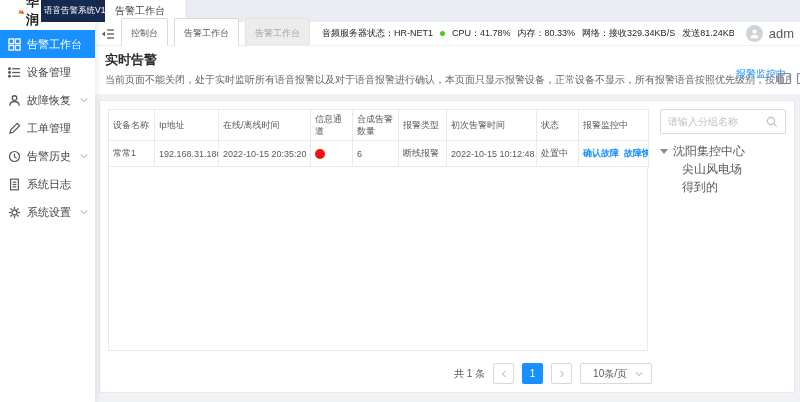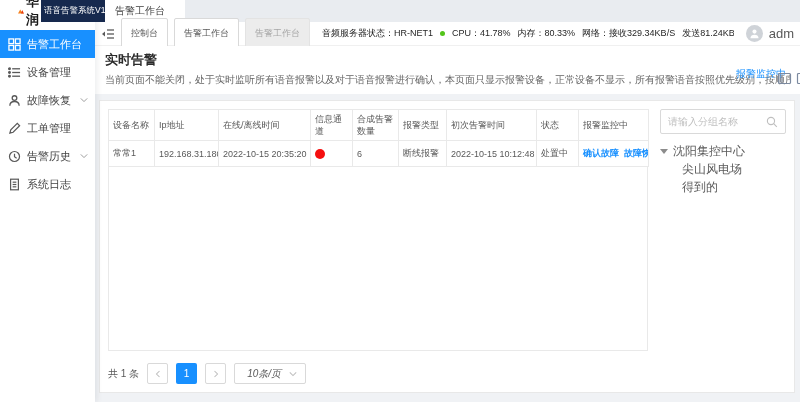--- a/index.html
+++ b/index.html
@@ -48,24 +48,24 @@
   .card { flex:1; margin:0 5px 9px 4px; background:#fff; border:1px solid #e8e8e8; padding:8px; display:flex; overflow:hidden; }
   .table-zone { width:544px; flex:0 0 auto; display:flex; flex-direction:column; }
   table { border-collapse:collapse; table-layout:fixed; width:540px; }
   th, td { border:1px solid #e9e9e9; padding:3px 4px; font-size:9px; font-weight:400; color:#595959; text-align:left; white-space:nowrap; overflow:hidden; }
   th { height:17px; white-space:normal; line-height:12px; }
   td { height:26px; }
   .dot-red { width:10px; height:10px; border-radius:50%; background:#f50f0f; display:inline-block; vertical-align:middle; }
   .cell-links { color:#1890ff; }
   .cell-links a { color:#1890ff; text-decoration:none; margin-right:5px; font-weight:700; cursor:pointer; }
   .empty-body { width:540px; height:188px; border:0 solid #e9e9e9; border-width:0 1px 1px 1px; }
-  .pager { display:flex; align-items:center; gap:8px; margin-top:12px; font-size:10px; color:#595959; }
+  .pager { display:flex; align-items:center; gap:8px; margin-top:12px; font-size:10px; color:#595959;justify-content:flex-end; }
   .pg-btn { width:21px; height:21px; border:1px solid #d9d9d9; border-radius:2px; background:#fff; display:flex; align-items:center; justify-content:center; color:#bdbdbd; cursor:pointer; }
   .pg-current { width:21px; height:21px; border-radius:2px; background:#1890ff; color:#fff; display:flex; align-items:center; justify-content:center; font-size:10px; cursor:pointer; }
-  .pg-size { height:21px; border:1px solid #d9d9d9; border-radius:2px; background:#fff; display:flex; align-items:center; gap:8px; padding:0 8px 0 12px; color:#595959; cursor:pointer;font-style:italic; }
+  .pg-size { height:21px; border:1px solid #d9d9d9; border-radius:2px; background:#fff; display:flex; align-items:center; gap:8px; padding:0 8px 0 12px; color:#595959; cursor:pointer; }
   .pg-size .chev { color:#bfbfbf; width:8px; height:6px; }
 
   
   .tree-zone { flex:1; margin-left:8px; min-width:0; }
   .search-box { height:25px; border:1px solid #d9d9d9; border-radius:2px; display:flex; align-items:center; padding:0 7px; background:#fff; }
   .search-box input { border:none; outline:none; flex:1; min-width:0; font-size:10px; color:#333; font-family:inherit; background:transparent; }
   .search-box input::placeholder { color:#bfbfbf; }
   .sicon { width:12px; height:12px; color:#bfbfbf; flex:0 0 auto; cursor:pointer; }
   .tree { margin-top:8px; font-size:12px; color:#595959; }
   .tree-root { display:flex; align-items:center; gap:5px; height:18px; cursor:pointer; }
@@ -160,20 +160,41 @@
           <svg viewBox="0 0 14 14" width="13" height="13" fill="none" stroke="currentColor" stroke-width="1.3">
             <rect x="2.8" y="1.3" width="8.4" height="11.4"></rect>
               <line x1="5" y1="4.5" x2="9" y2="4.5"></line>
               <line x1="5" y1="7" x2="9" y2="7"></line>
               <line x1="5" y1="9.5" x2="9" y2="9.5"></line>
           </svg>
         </span>
         <span>系统日志</span>
       </div>
 
+      <div class="menu-item">
+        <span class="mi-icon">
+          <svg viewBox="0 0 24 24" width="13" height="13" fill="none" stroke="currentColor" stroke-width="2.4">
+            <circle cx="12" cy="12" r="4.6"></circle>
+            <line x1="12" y1="1.5" x2="12" y2="5.5"></line>
+              <line x1="12" y1="18.5" x2="12" y2="22.5"></line>
+            <line x1="1.5" y1="12" x2="5.5" y2="12"></line>
+              <line x1="18.5" y1="12" x2="22.5" y2="12"></line>
+            <line x1="4.6" y1="4.6" x2="7.4" y2="7.4"></line>
+              <line x1="16.6" y1="16.6" x2="19.4" y2="19.4"></line>
+            <line x1="4.6" y1="19.4" x2="7.4" y2="16.6"></line>
+              <line x1="16.6" y1="7.4" x2="19.4" y2="4.6"></line>
+          </svg>
+        </span>
+        <span>系统设置</span>
+        <span class="mi-chev">
+          <svg viewBox="0 0 10 6" width="8" height="6" fill="none" stroke="currentColor" stroke-width="1.2">
+              <path d="M1 1l4 4 4-4"></path>
+            </svg>
+        </span>
+      </div>
 
     </nav>
   </aside>
 
   <div class="content">
 
     <div class="tabbar">
       <div class="tab">
         <span>告警工作台</span>
       </div>

